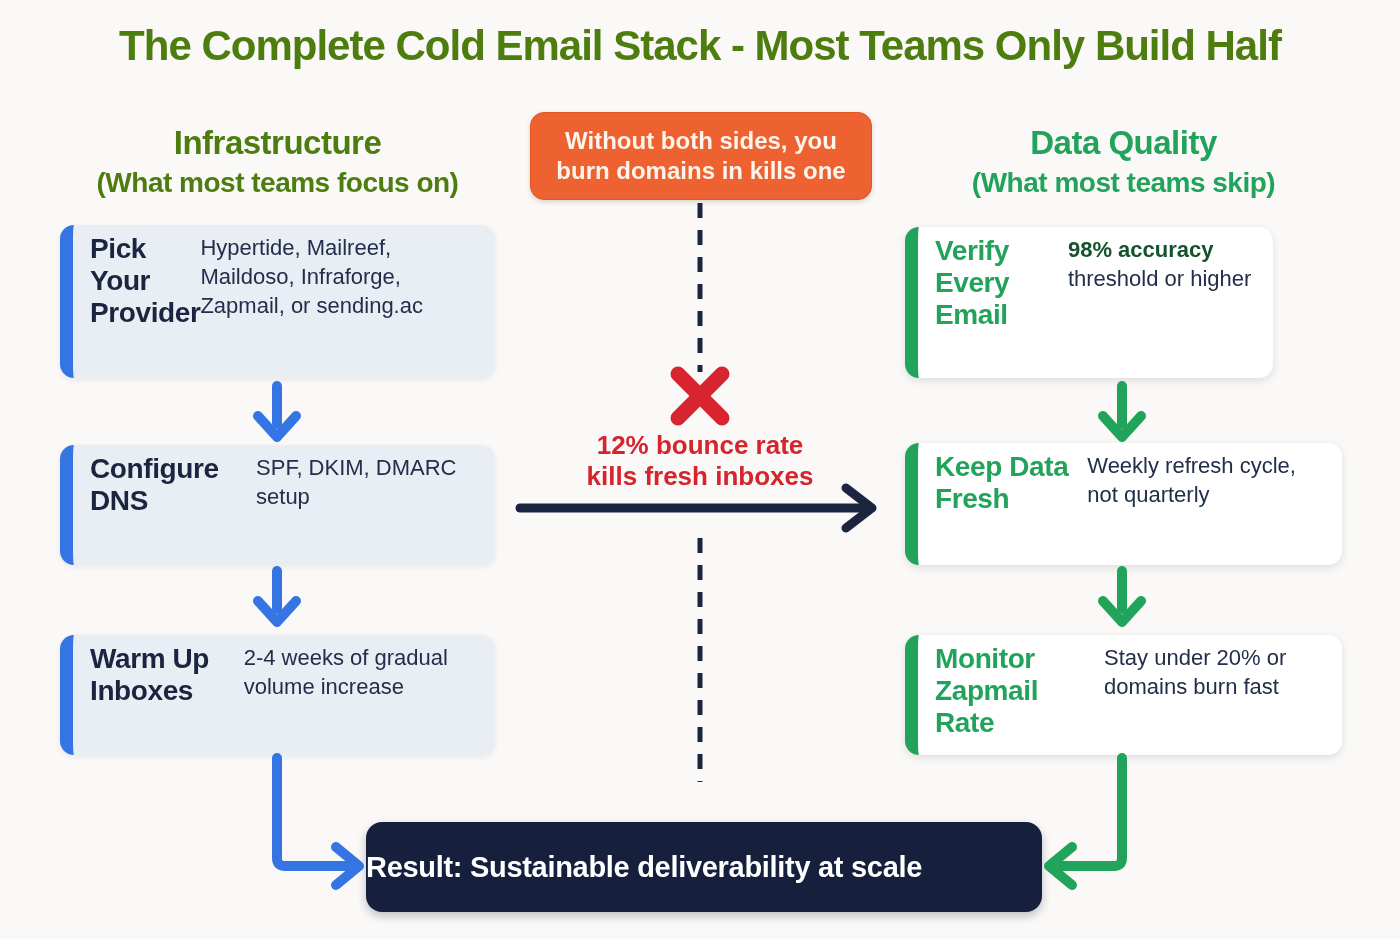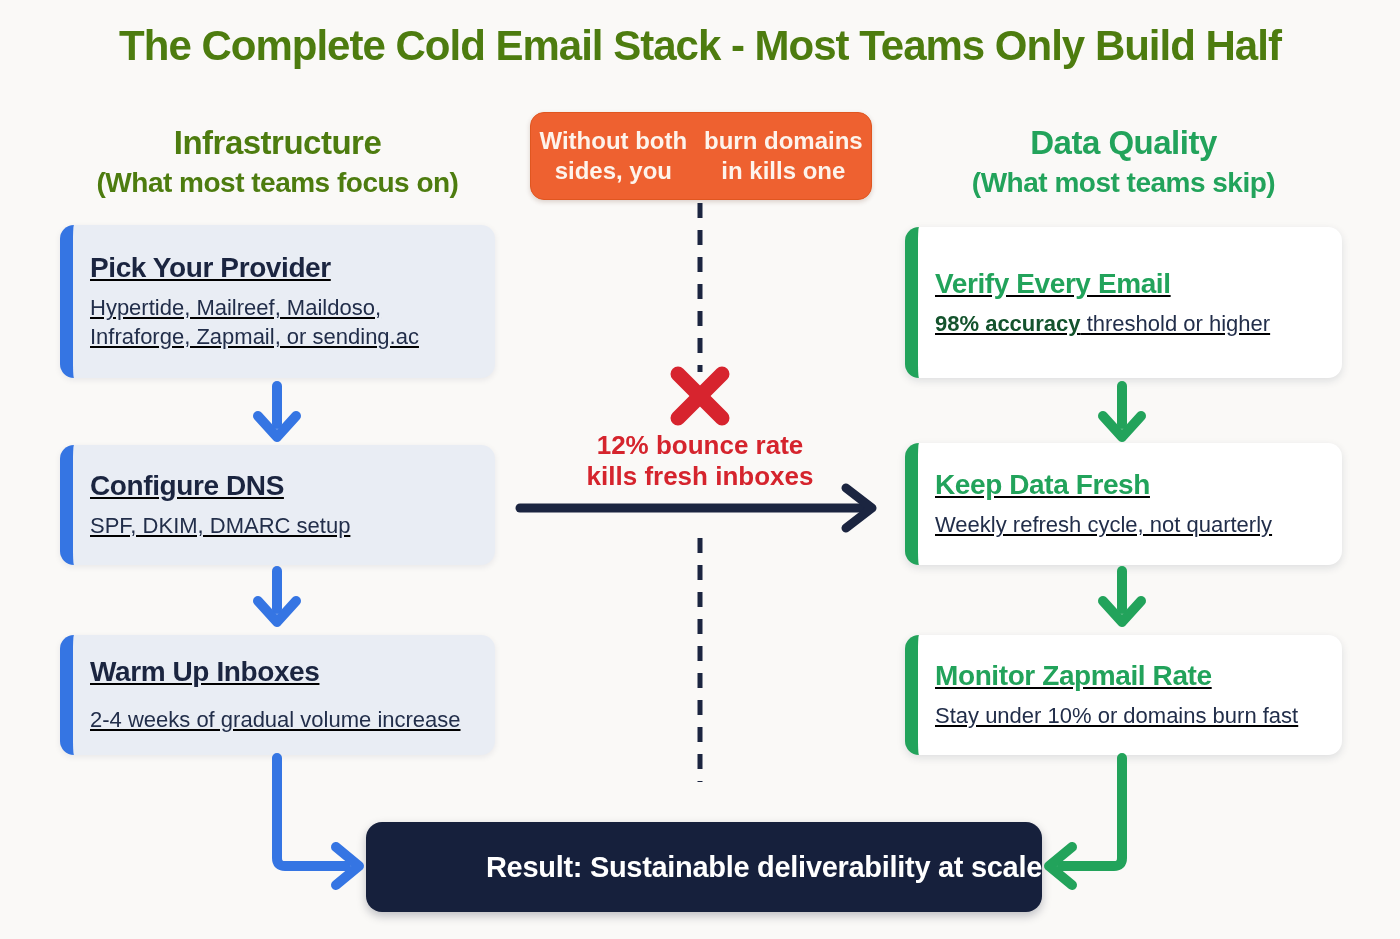--- a/index.html
+++ b/index.html
@@ -13,58 +13,57 @@
   }
   .col-header{position:absolute;text-align:center;font-weight:bold;line-height:1.3;}
   .col-header .line1{display:block;font-size:33px;letter-spacing:-0.5px;}
   .col-header .line2{display:block;font-size:28px;letter-spacing:-0.5px;}
   .col-header.left{left:60px;top:122px;width:435px;color:#4d7c0f;}
   .col-header.right{left:905px;top:122px;width:437px;color:#22a35b;}
   .banner{
     position:absolute;left:530px;top:112px;width:340px;height:86px;
     background:#ee6130;border:1px solid #e05620;border-radius:14px;
     color:#fdf4ec;font-weight:bold;font-size:24px;line-height:30px;
-    display:flex;flex-direction:row;align-items:center;justify-content:center;
+    display:flex;flex-direction:column;align-items:center;justify-content:center;
     text-align:center;box-shadow:0 2px 5px rgba(80,30,0,0.18);
   }
   .banner span{display:block;}
   .card{
     position:absolute;border-radius:14px;box-sizing:border-box;
-    display:flex;flex-direction:column;justify-content:center;
+    display:flex;flex-direction:row;
     padding:8px 16px 8px 17px;
-    text-decoration:underline;
   }
   .card.left-style{
     background:#e9edf4;border-left:13px solid #3575e3;
     box-shadow:0 2px 6px rgba(20,30,60,0.08);
   }
   .card.right-style{
     background:#ffffff;border-left:13px solid #22a35b;
     box-shadow:0 3px 9px rgba(20,30,60,0.12);
   }
   .card-title{font-size:28px;font-weight:bold;letter-spacing:-0.4px;margin:0 0 9px 0;color:#1b2540;}
   .card.right-style .card-title{color:#22a35b;}
   .card-desc{font-size:22px;color:#222e4a;line-height:29px;}
   .card-desc b{color:#14532d;}
   .pos-l1{left:60px;top:225px;width:435px;height:153px;}
   .pos-l2{left:60px;top:445px;width:435px;height:120px;}
   .pos-l3{left:60px;top:635px;width:435px;height:120px;gap:8px;}
-  .pos-r1{left:905px;top:227px;width:437px;height:151px;}
+  .pos-r1{left:905px;top:227px;width:368px;height:151px;}
   .pos-r2{left:905px;top:443px;width:437px;height:122px;}
   .pos-r3{left:905px;top:635px;width:437px;height:120px;}
   .risk-text{
     position:absolute;left:530px;top:430px;width:340px;text-align:center;
     color:#d5242d;font-weight:bold;font-size:26px;line-height:31px;
   }
   .risk-text span{display:block;}
   .result-box{
     position:absolute;left:366px;top:822px;width:676px;height:90px;
     background:#16203c;border-radius:16px;color:#ffffff;
     font-size:29px;font-weight:bold;letter-spacing:-0.3px;
-    display:flex;align-items:center;justify-content:flex-end;text-align:center;
+    display:flex;align-items:center;justify-content:flex-start;text-align:center;
     box-shadow:0 4px 10px rgba(10,16,40,0.25);
   }
   .overlay{position:absolute;left:0;top:0;width:1400px;height:939px;pointer-events:none;}
 </style>
 </head>
 <body>
 
 <div class="canvas">
 
   <div class="main-title">The Complete Cold Email Stack - Most Teams Only Build Half</div>
@@ -100,21 +99,21 @@
   <div class="card right-style pos-r1">
     <div class="card-title">Verify Every Email</div>
     <div class="card-desc"><b>98% accuracy</b><span> threshold or higher</span></div>
   </div>
   <div class="card right-style pos-r2">
     <div class="card-title">Keep Data Fresh</div>
     <div class="card-desc">Weekly refresh cycle, not quarterly</div>
   </div>
   <div class="card right-style pos-r3">
     <div class="card-title">Monitor Zapmail Rate</div>
-    <div class="card-desc">Stay under 10% or domains burn fast</div>
+    <div class="card-desc">Stay under 20% or domains burn fast</div>
   </div>
 
   <div class="risk-text">
     <span>12% bounce rate</span>
     <span>kills fresh inboxes</span>
   </div>
 
   <div class="result-box">
     <span>Result: Sustainable deliverability at scale</span>
   </div>

